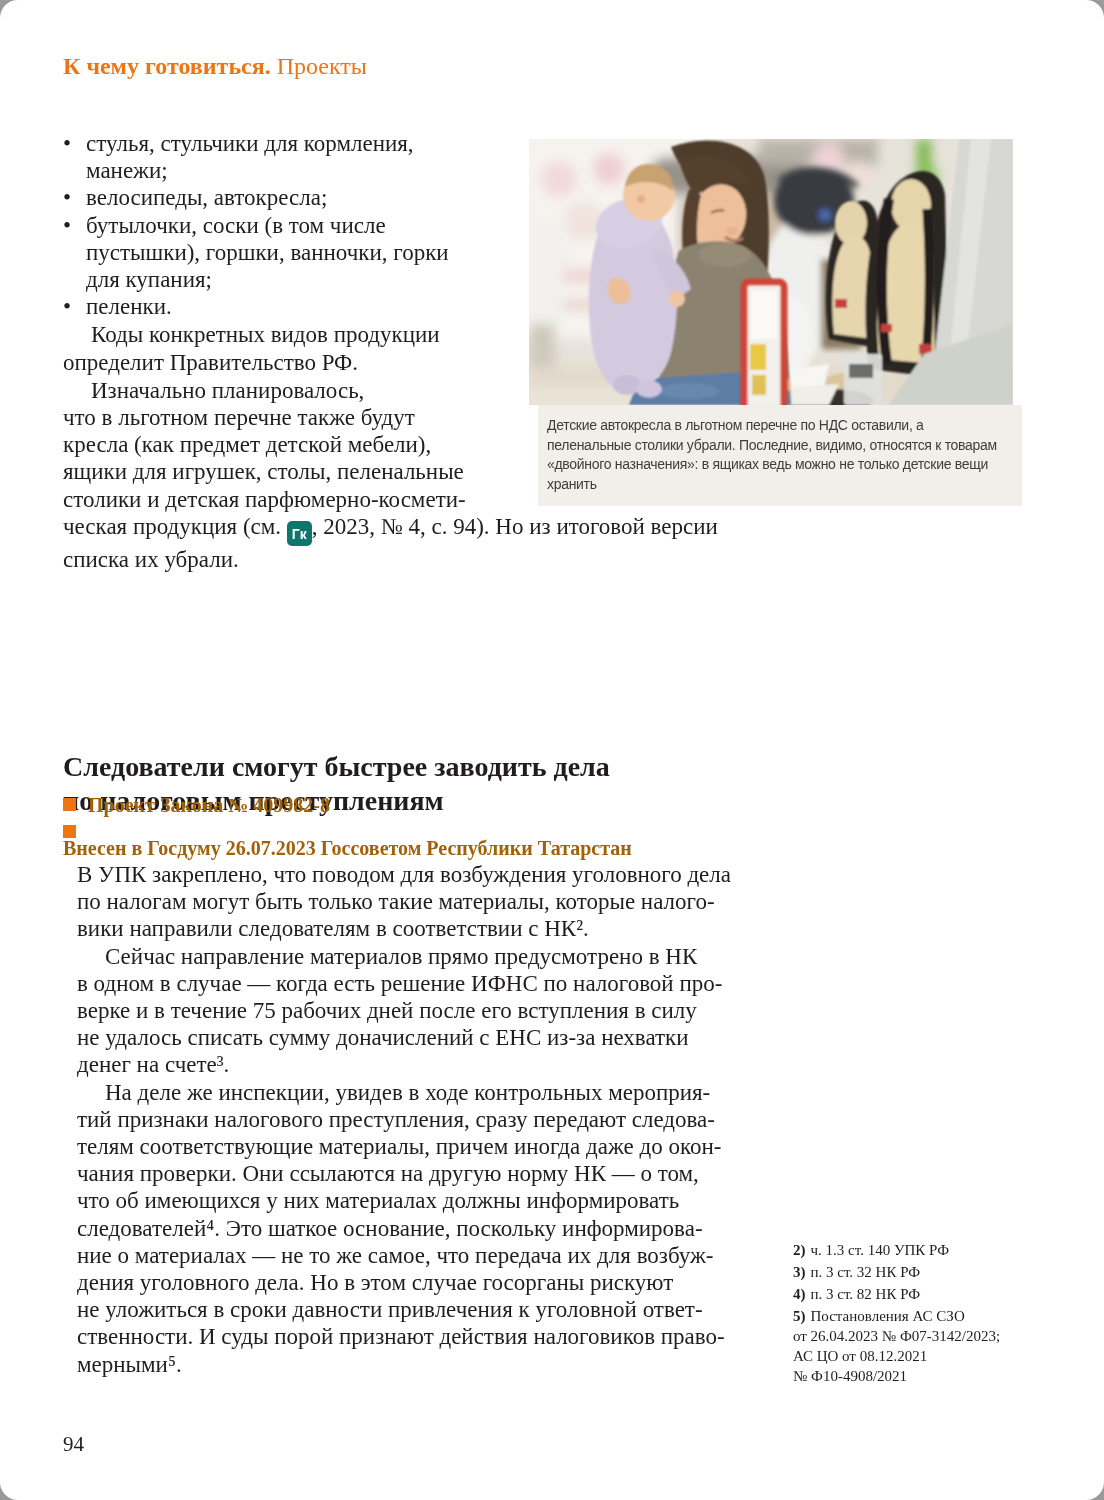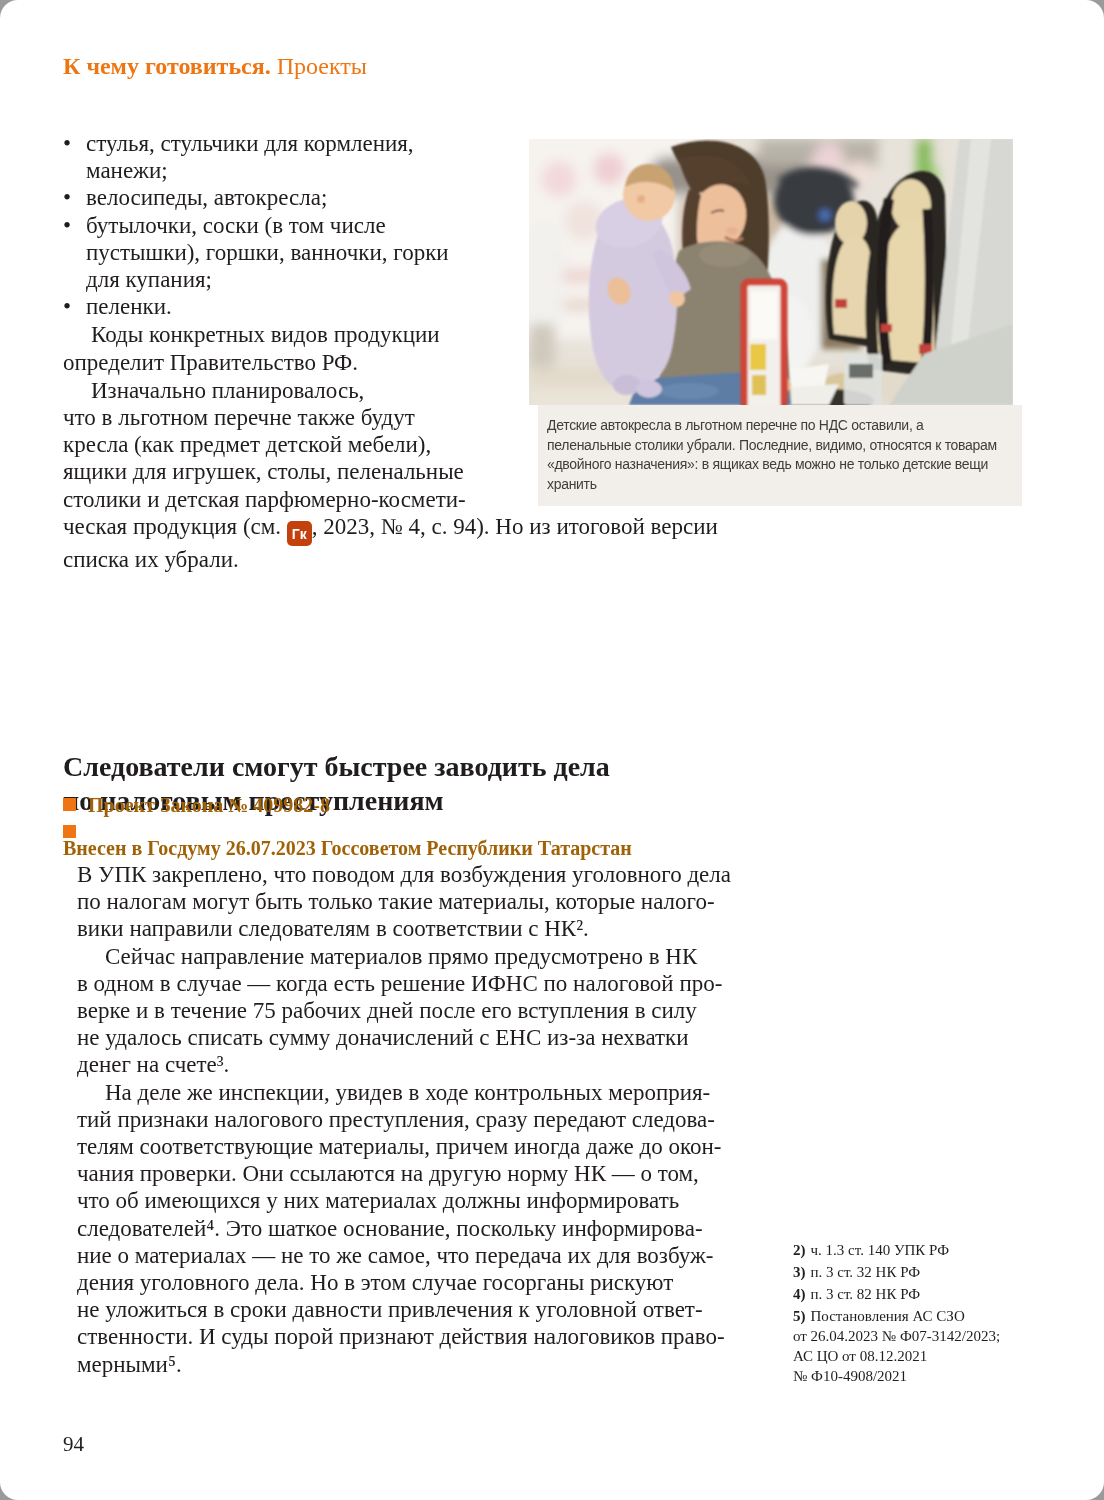--- a/index.html
+++ b/index.html
@@ -13,21 +13,21 @@
   .kicker .k-bold{font-weight:bold;}
   
   .article1{position:absolute;left:63px;top:130px;width:742px;font-size:23px;line-height:27.2px;}
   .bullet-row{display:flex;margin:0;}
   .bullet-marker{width:23px;flex:0 0 23px;}
   .bullet-text{white-space:pre-line;flex:1;}
   .para{margin:1px 0 0 0;white-space:pre-line;}
   .para.indent{text-indent:28px;}
   .gk-badge{
     display:inline-flex;align-items:center;justify-content:center;
-    width:25px;height:25px;border-radius:5px;background:#c2410c;
+    width:25px;height:25px;border-radius:5px;background:#0f766e;
     font-family:"Liberation Sans",sans-serif;font-size:14px;font-weight:bold;color:#ffffff;
     vertical-align:-5px;text-indent:0;line-height:1;
   }
   .end-marker{font-size:15px;margin-left:7px;}
   
   .photo{position:absolute;left:529px;top:139px;width:484px;height:266px;overflow:hidden;background:#e7e2da;}
   .photo svg{display:block;}
   .caption{
     position:absolute;left:506px;top:405px;width:484px;box-sizing:border-box;
     padding:11px 18px 12px 9px;background:#f2efea;

